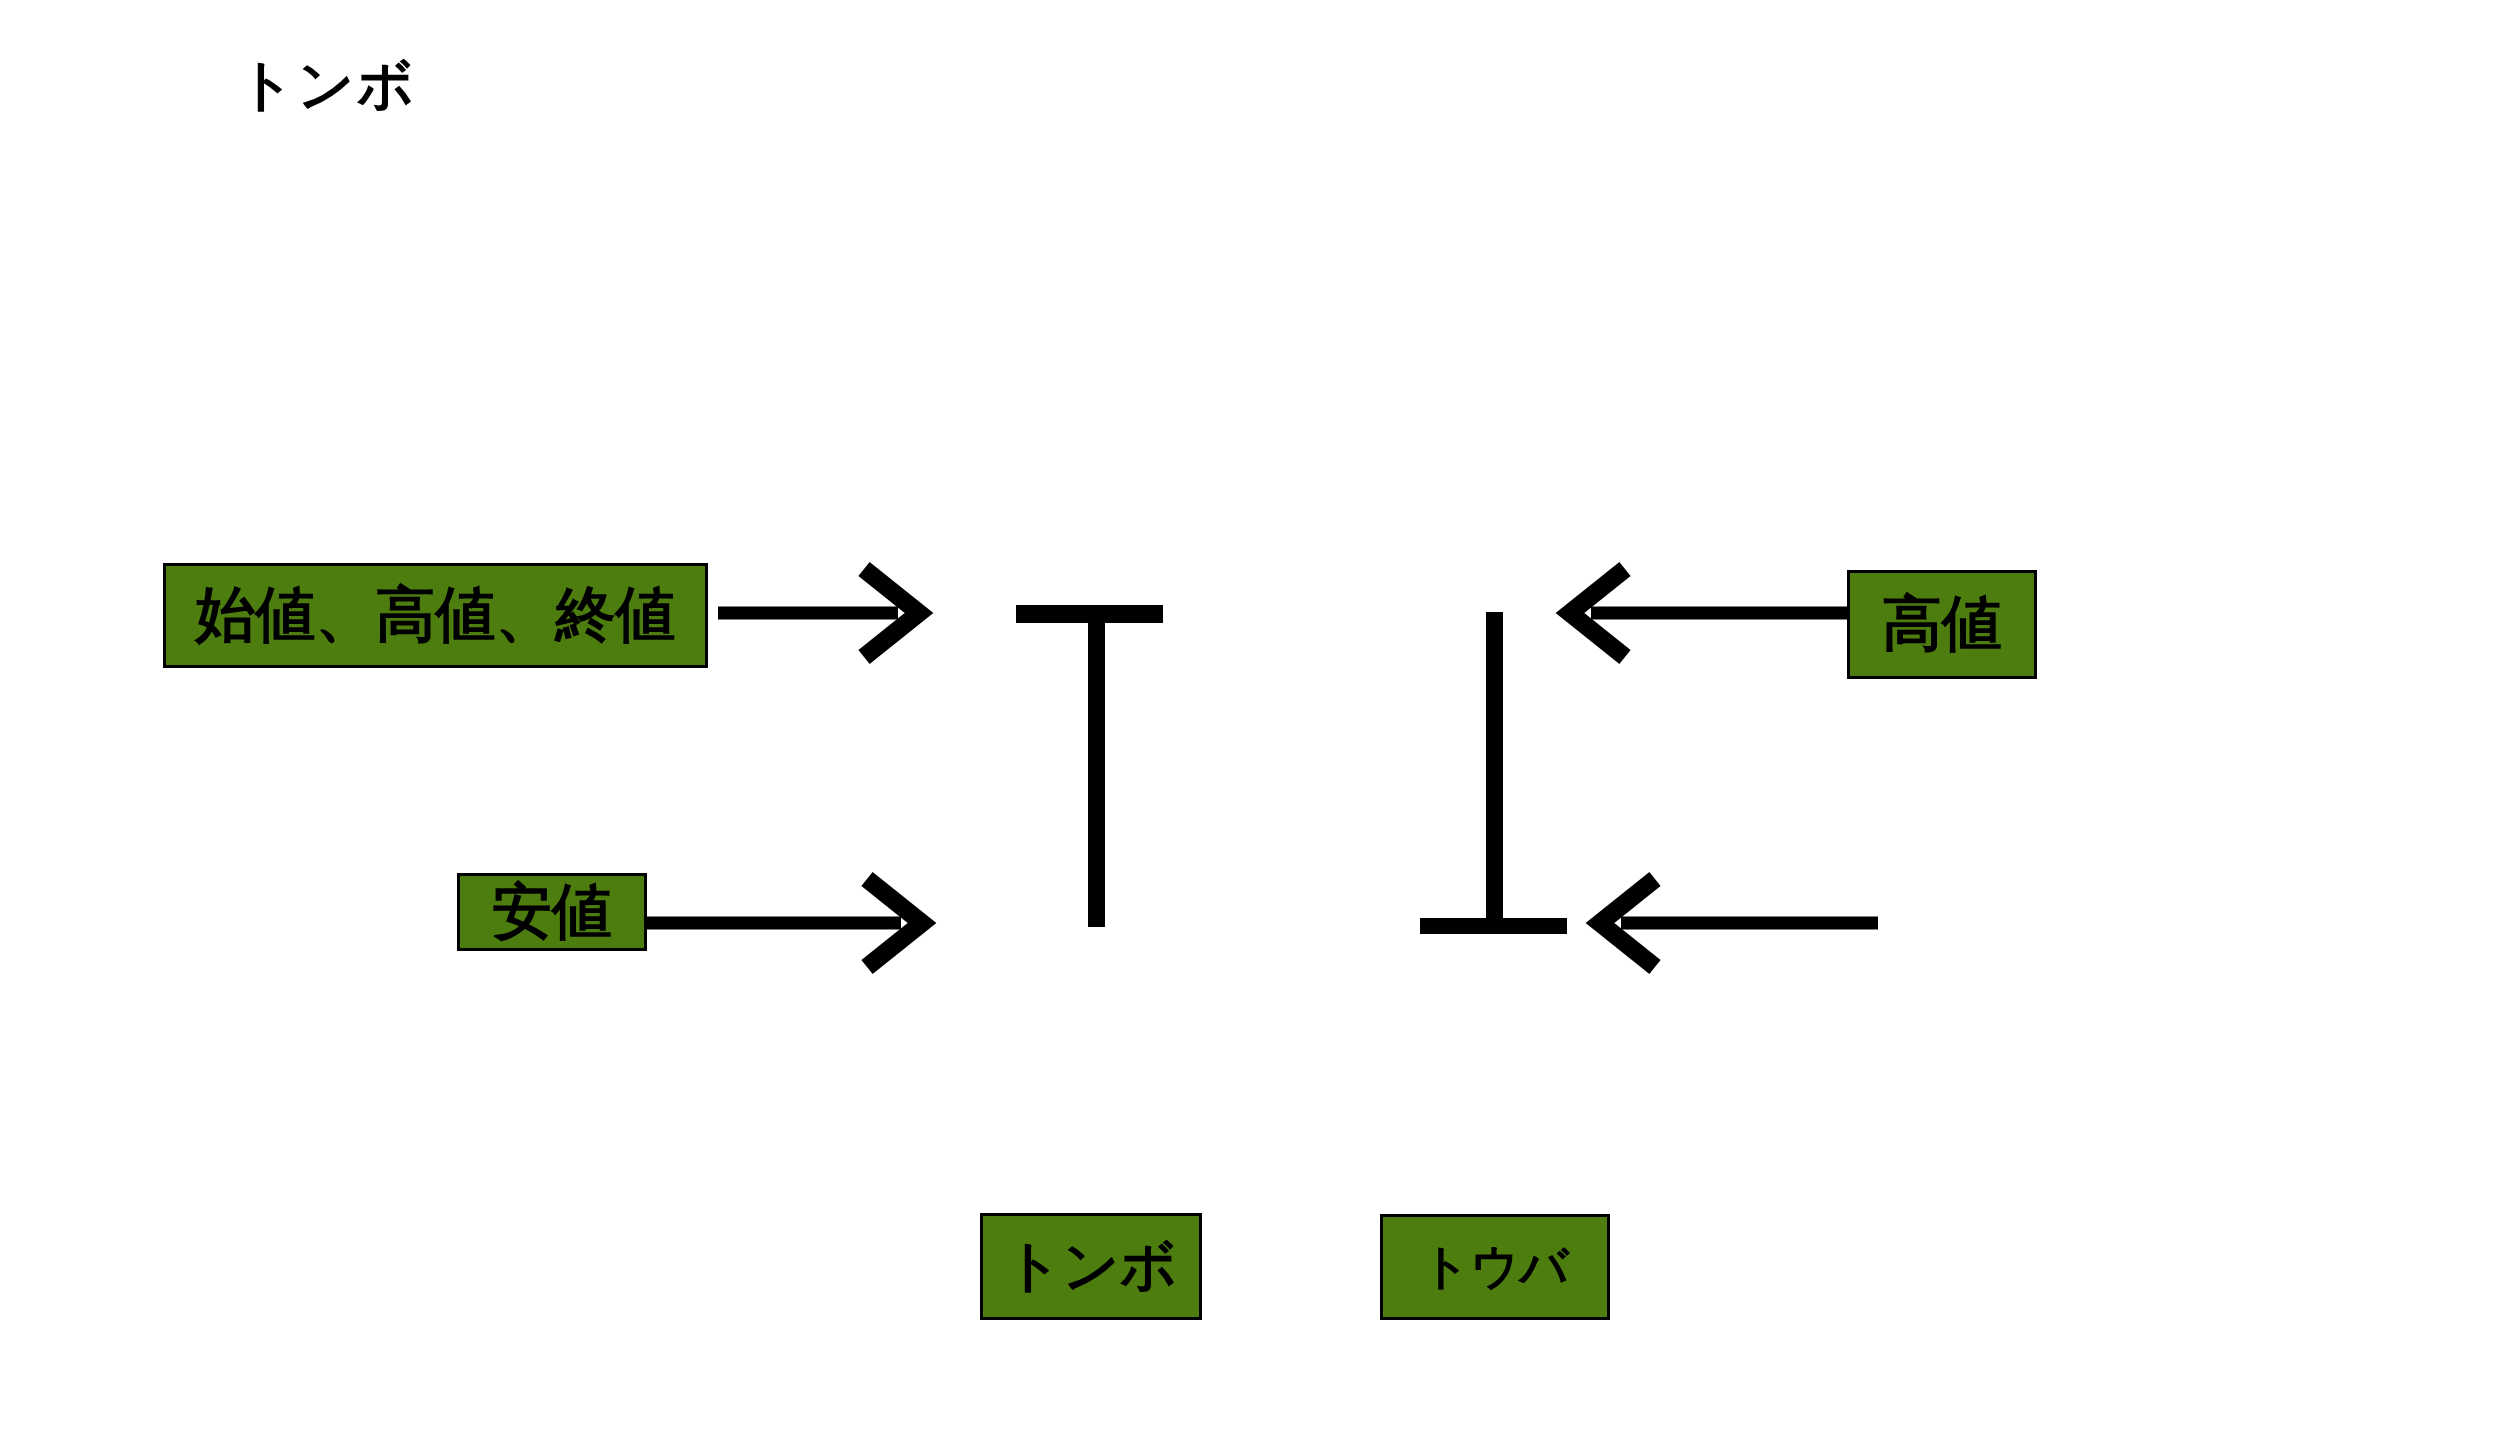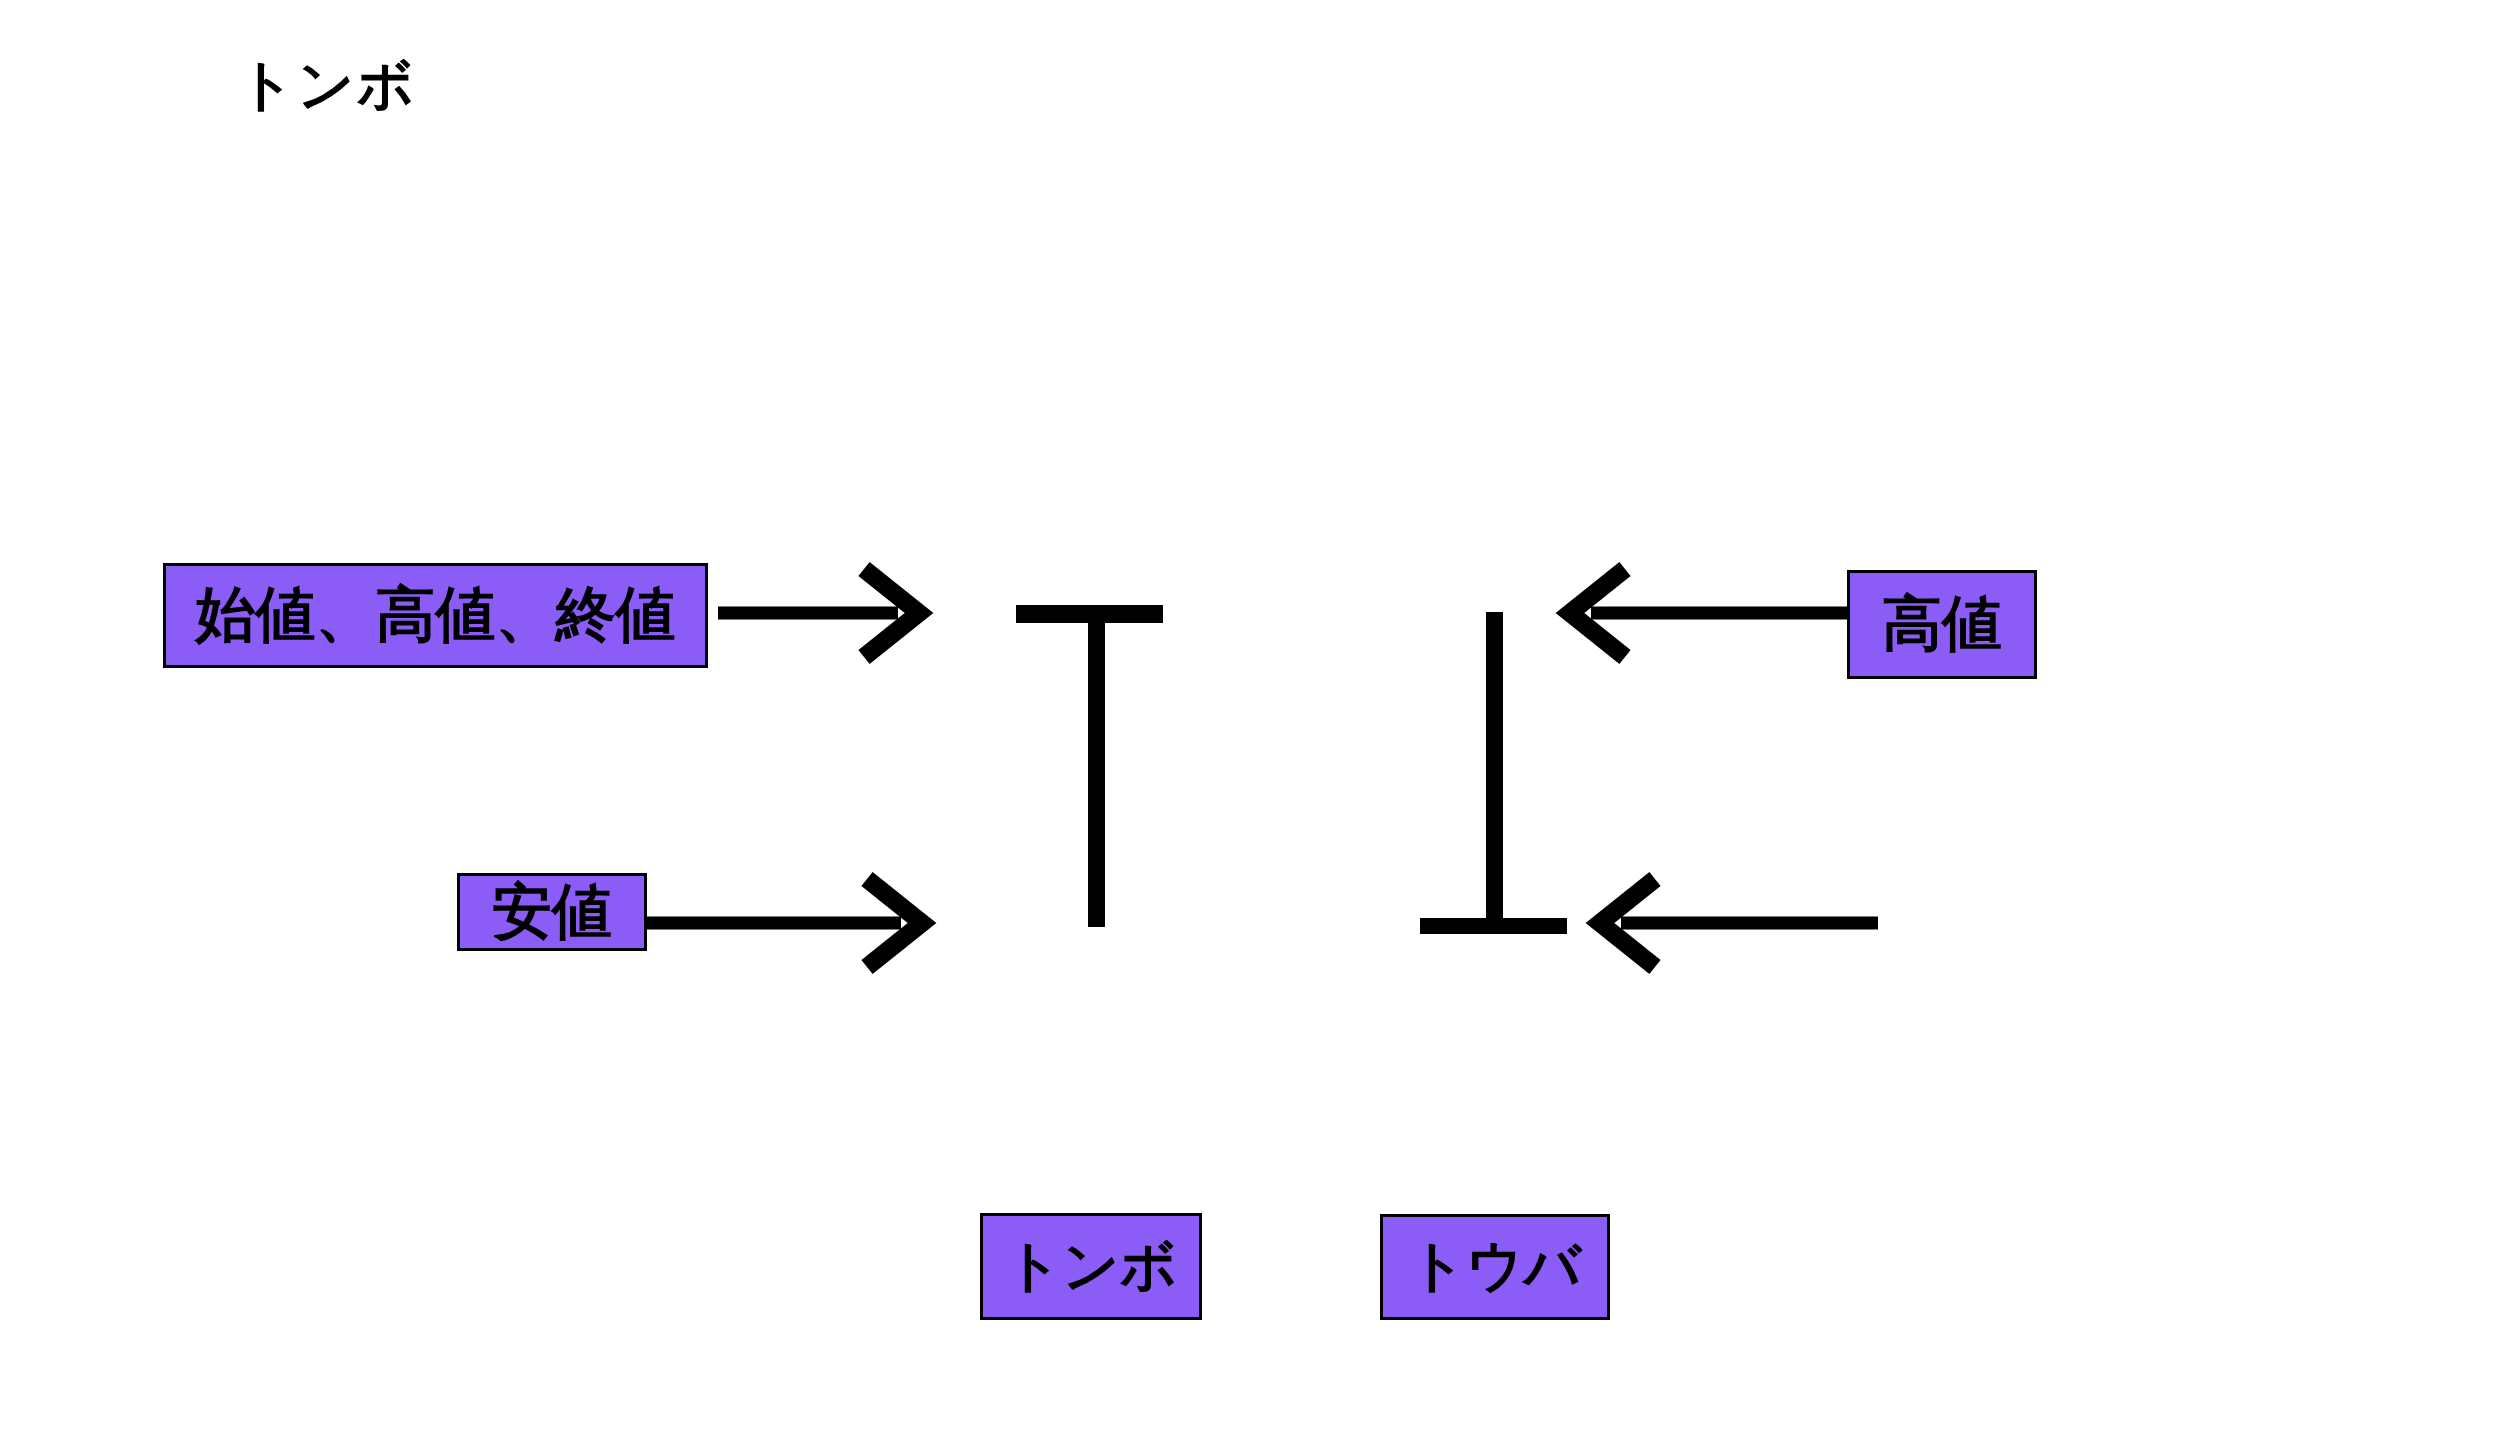--- a/index.html
+++ b/index.html
@@ -24,33 +24,33 @@
     top: 48px;
     font-size: 56px;
     font-weight: 700;
     letter-spacing: 2px;
     white-space: nowrap;
   }
   .labelbox {
     position: absolute;
     box-sizing: border-box;
     border: 3px solid #000000;
-    background: #8b5cf6;
+    background: #4d7c0f;
     display: flex;
     align-items: center;
     justify-content: center;
     font-weight: 700;
     white-space: nowrap;
   }
   .lb-open-high-close { left: 163px; top: 563px; width: 545px; height: 105px; font-size: 60px; }
   .lb-low             { left: 457px; top: 873px; width: 190px; height: 78px; font-size: 60px; }
   .lb-high            { left: 1847px; top: 558px; width: 190px; height: 109px; font-size: 60px; margin-top: 12px; }
   .lb-open-low-close  { left: 1878px; top: 867px; width: 549px; height: 106px; font-size: 60px; }
   .lb-caption-tonbo   { left: 980px;  top: 1213px; width: 222px; height: 107px; font-size: 56px; }
-  .lb-caption-touba   { left: 1380px; top: 1214px; width: 230px; height: 106px; font-size: 56px; }
+  .lb-caption-touba   { left: 1380px; top: 1214px; width: 230px; height: 106px; font-size: 48px; }
   .bar {
     position: absolute;
     background: #000000;
   }
   .dragonfly-top-bar   { left: 1016px; top: 605px; width: 147px; height: 18px; }
   .dragonfly-stem      { left: 1088px; top: 605px; width: 17px;  height: 322px; }
   .gravestone-stem     { left: 1486px; top: 612px; width: 17px;  height: 322px; }
   .gravestone-bottom-bar { left: 1420px; top: 918px; width: 147px; height: 16px; }
   .arrow-layer {
     position: absolute;

